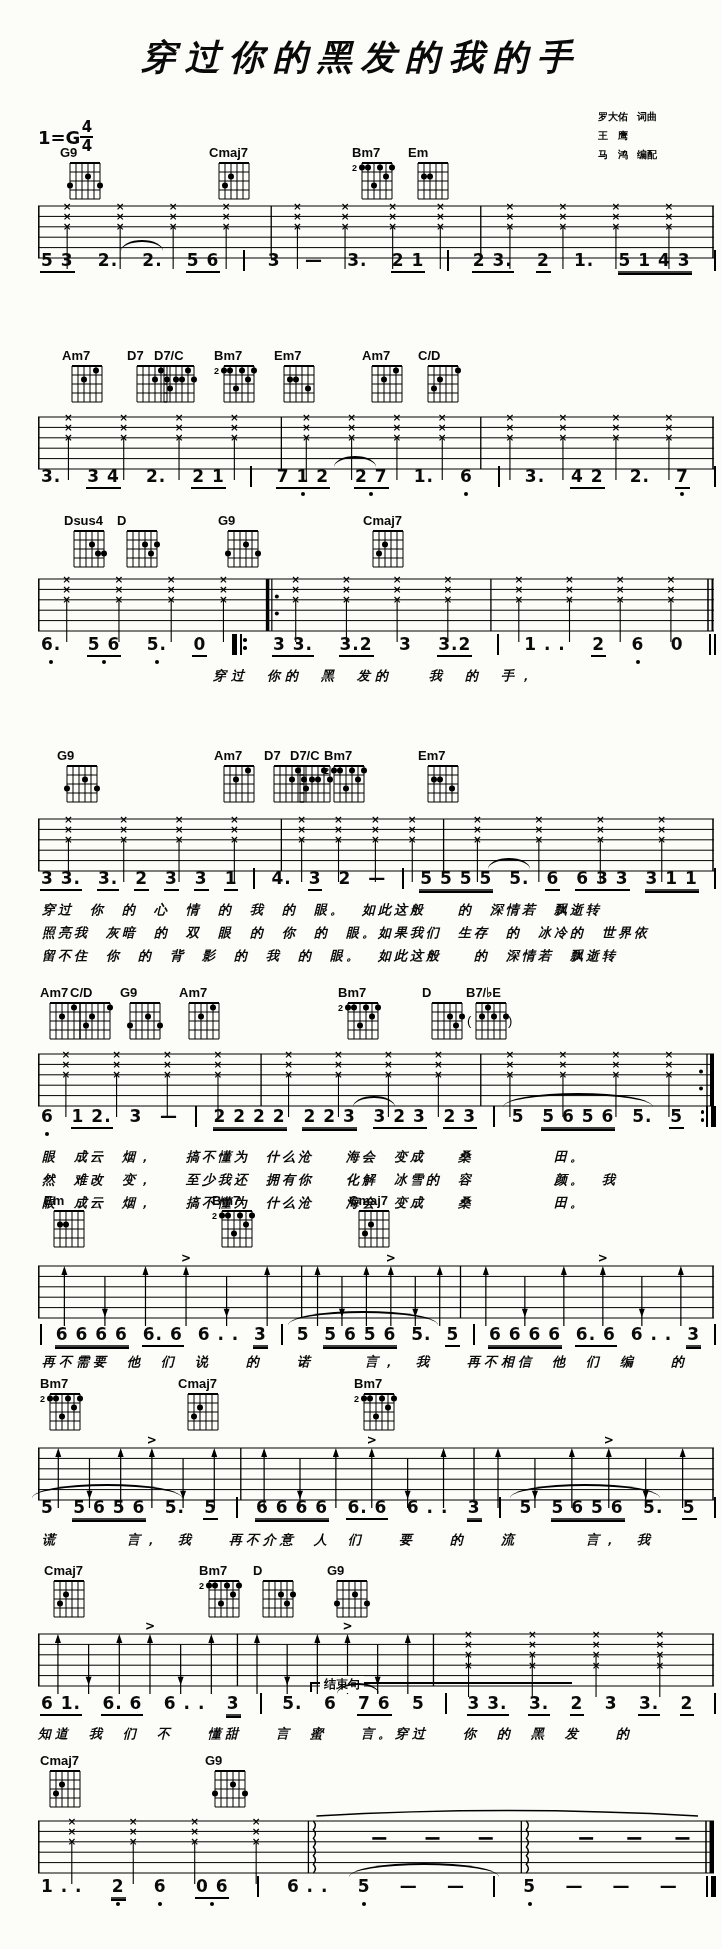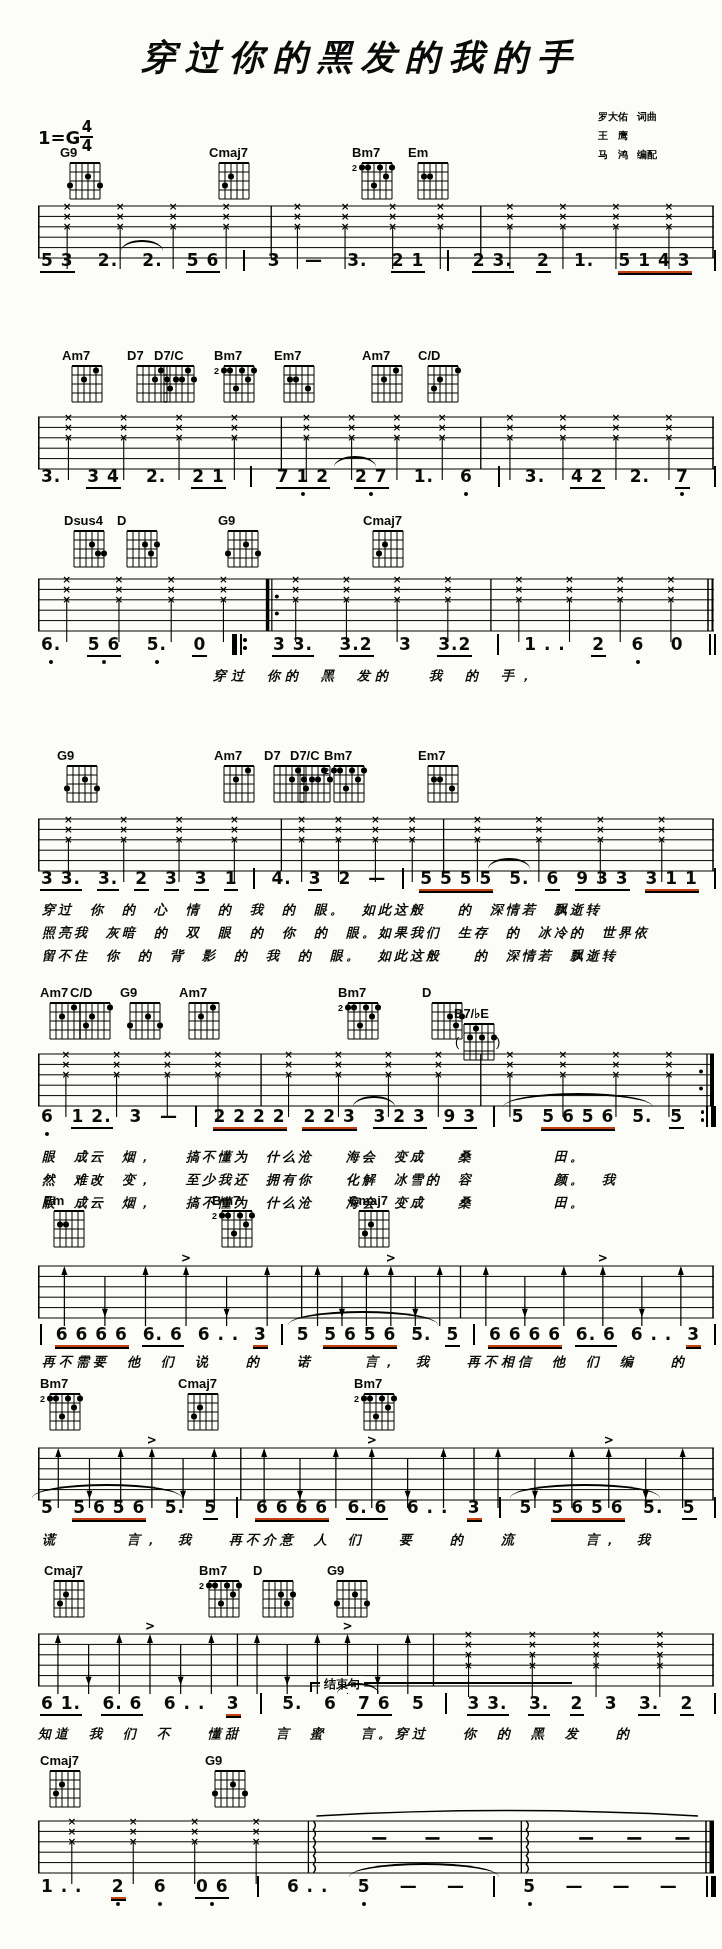--- a/index.html
+++ b/index.html
@@ -16,21 +16,21 @@
   .meter b { width:13px; height:2px; background:#000; margin:1px 0; }
 
   .chord { position:absolute; width:62px; }
   .chord-label { font:700 13px "Liberation Sans",sans-serif; margin:0 0 0 2px; white-space:nowrap; }
   .tab { position:absolute; left:38px; }
 
   .mel { position:absolute; left:40px; width:676px; display:flex; justify-content:space-between;
          align-items:flex-start; font:700 17px "DejaVu Sans",sans-serif; }
   .tk { position:relative; white-space:pre; letter-spacing:1px; padding:0 1px; line-height:21px; }
   .u1 { border-bottom:2px solid #000; }
-  .u2 { border-bottom:2px solid #c2410c; }
+  .u2 { border-bottom:2px solid #404040; }
   .u2::after { content:""; position:absolute; left:0; right:0; bottom:-4px; height:2px; background:#000; }
   .lo { position:absolute; left:50%; transform:translateX(-50%); bottom:-9px; width:4px; height:4px;
         border-radius:50%; background:#000; }
   .arc { position:absolute; left:-20px; top:-10px; width:42px; height:9px; border-top:2px solid #000;
          border-radius:50% 50% 0 0 / 100% 100% 0 0; }
   .arc.wide { left:-8px; width:150px; height:12px; top:-13px; }
   .bar-s { width:2px; height:21px; background:#000; }
   .bar-d { width:7px; height:21px; border-left:2px solid #000; border-right:2px solid #000; box-sizing:border-box; }
   .bar-f { width:10px; height:21px; border-left:2px solid #000; border-right:5px solid #000; box-sizing:border-box; }
   .bar-rl { width:10px; height:21px; border-left:5px solid #000; border-right:2px solid #000;
@@ -729,21 +729,21 @@
           <span class="tk u1">1</span>
           <span class="bar-s"></span>
           <span class="tk">4.</span>
           <span class="tk u1">3</span>
           <span class="tk">2</span>
           <span class="tk">—</span>
           <span class="bar-s"></span>
           <span class="tk u2">5 5 5 5</span>
           <span class="tk">5.<i class="arc"></i></span>
           <span class="tk u1">6</span>
-          <span class="tk u1">9 3 3</span>
+          <span class="tk u1">6 3 3</span>
           <span class="tk u2">3 1 1</span>
           <span class="bar-s"></span>
         </div>
         <div class="lyr" style="left: 42px; top: 898px; letter-spacing: 3px;"><div>穿过　你　的　心　情　的　我　的　眼。　如此这般　　的　深情若　飘逝转</div><div>照亮我　灰暗　的　双　眼　的　你　的　眼。如果我们　生存　的　冰冷的　世界依</div><div>留不住　你　的　背　影　的　我　的　眼。　如此这般　　的　深情若　飘逝转</div></div>
       </div>
       <div>
         <div class="chord" style="left: 38px; top: 985px;"><div class="chord-label">Am7</div><svg width="52" height="46" viewBox="-12 -3 52 46">
             <line x1="0" y1="0" x2="0" y2="36" stroke="#000" stroke-width="1"></line>
             <line x1="6" y1="0" x2="6" y2="36" stroke="#000" stroke-width="1"></line>
             <line x1="12" y1="0" x2="12" y2="36" stroke="#000" stroke-width="1"></line>
@@ -834,21 +834,21 @@
             <line x1="30" y1="0" x2="30" y2="36" stroke="#000" stroke-width="1"></line>
             <line x1="0" y1="0" x2="30" y2="0" stroke="#000" stroke-width="2"></line>
             <line x1="0" y1="9" x2="30" y2="9" stroke="#000" stroke-width="1"></line>
             <line x1="0" y1="18" x2="30" y2="18" stroke="#000" stroke-width="1"></line>
             <line x1="0" y1="27" x2="30" y2="27" stroke="#000" stroke-width="1"></line>
             <line x1="0" y1="36" x2="30" y2="36" stroke="#000" stroke-width="1"></line>
             <circle cx="18" cy="13.5" r="3" fill="#000"></circle>
             <circle cx="30" cy="13.5" r="3" fill="#000"></circle>
             <circle cx="24" cy="22.5" r="3" fill="#000"></circle>
           </svg></div>
-        <div class="chord" style="left: 452px; top: 985px; margin-top: 21px;"><div class="chord-label">B7/♭E</div><svg width="52" height="46" viewBox="-12 -3 52 46">
+        <div class="chord" style="left: 464px; top: 985px;"><div class="chord-label">B7/♭E</div><svg width="52" height="46" viewBox="-12 -3 52 46">
             <line x1="0" y1="0" x2="0" y2="36" stroke="#000" stroke-width="1"></line>
             <line x1="6" y1="0" x2="6" y2="36" stroke="#000" stroke-width="1"></line>
             <line x1="12" y1="0" x2="12" y2="36" stroke="#000" stroke-width="1"></line>
             <line x1="18" y1="0" x2="18" y2="36" stroke="#000" stroke-width="1"></line>
             <line x1="24" y1="0" x2="24" y2="36" stroke="#000" stroke-width="1"></line>
             <line x1="30" y1="0" x2="30" y2="36" stroke="#000" stroke-width="1"></line>
             <line x1="0" y1="0" x2="30" y2="0" stroke="#000" stroke-width="2"></line>
             <line x1="0" y1="9" x2="30" y2="9" stroke="#000" stroke-width="1"></line>
             <line x1="0" y1="18" x2="30" y2="18" stroke="#000" stroke-width="1"></line>
             <line x1="0" y1="27" x2="30" y2="27" stroke="#000" stroke-width="1"></line>
@@ -925,21 +925,21 @@
         </svg>
         <div class="mel" style="top: 1106px;">
           <span class="tk">6<i class="lo"></i></span>
           <span class="tk u1">1 2.</span>
           <span class="tk">3</span>
           <span class="tk">—</span>
           <span class="bar-s"></span>
           <span class="tk u2">2 2 2 2</span>
           <span class="tk u2">2 2 3</span>
           <span class="tk u1">3 2 3<i class="arc"></i></span>
-          <span class="tk u1">9 3</span>
+          <span class="tk u1">2 3</span>
           <span class="bar-s"></span>
           <span class="tk">5<i class="arc wide"></i></span>
           <span class="tk u2">5 6 5 6</span>
           <span class="tk">5.</span>
           <span class="tk u1">5</span>
           <span class="bar-rr"></span>
         </div>
         <div class="lyr" style="left: 42px; top: 1145px; letter-spacing: 3px;"><div>眼　成云　烟，　　搞不懂为　什么沧　　海会　变成　　桑　　　　　田。</div><div>然　难改　变，　　至少我还　拥有你　　化解　冰雪的　容　　　　　颜。　我</div><div>眼　成云　烟，　　搞不懂为　什么沧　　海会　变成　　桑　　　　　田。</div></div>
       </div>
       <div>

